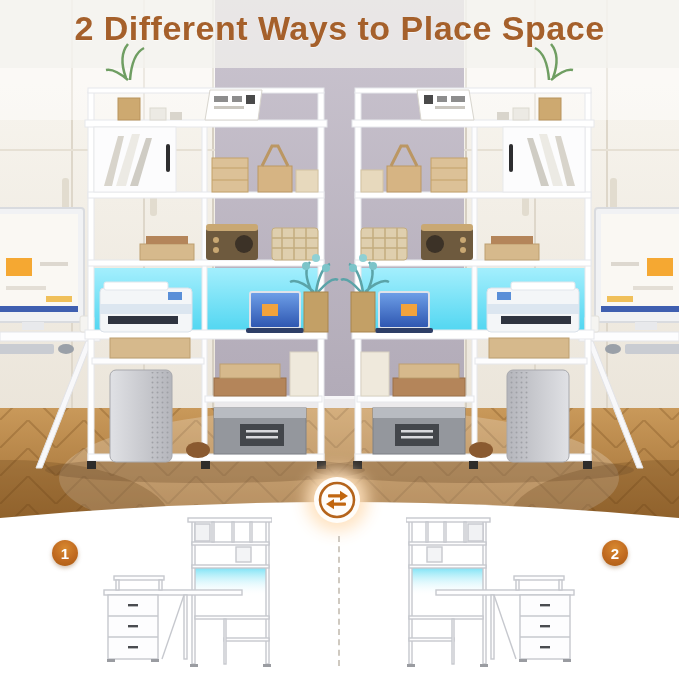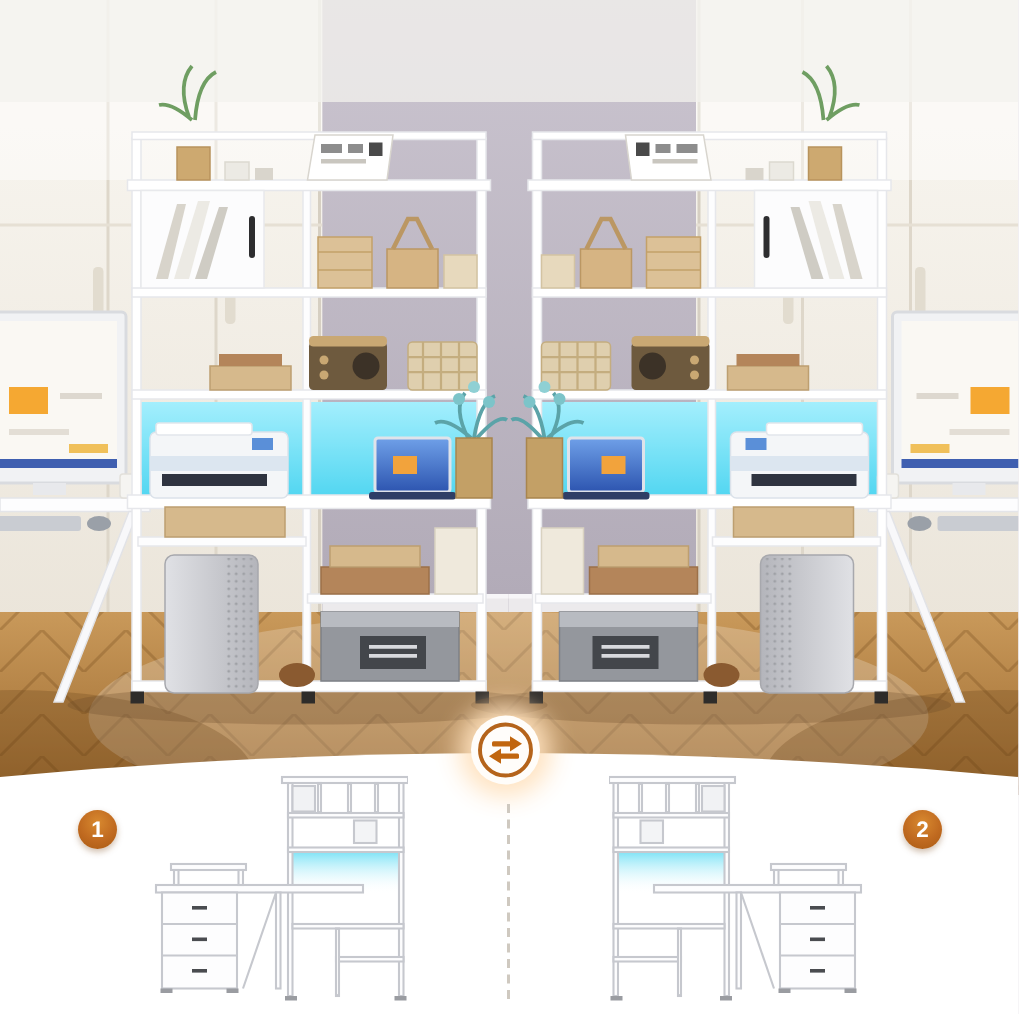--- a/index.html
+++ b/index.html
@@ -236,20 +236,21 @@
 
     <rect x="0" y="0" width="679" height="68" fill="#f3f1ee" opacity="0.75"></rect>
 
     <use href="#half-unit"></use>
     <use href="#half-unit" transform="translate(679,0) scale(-1,1)"></use>
 
     <path d="M0,518 Q339.5,486 679,518 L679,530 L0,530 Z" fill="#ffffff"></path>
   </svg>
   </div>
 
+  <div class="page-title">2 Different Ways to Place Space</div>
 
   <div class="swap-badge">
     <svg width="40" height="40" viewBox="0 0 40 40">
       <circle cx="20" cy="20" r="17" fill="#fffdfa" stroke="#B5641B" stroke-width="2.6"></circle>
       <g fill="#c1660f">
         <rect x="11" y="14.2" width="13" height="3.4" rx="1"></rect>
         <path d="M23,10.8 L31,15.9 L23,21 Z"></path>
         <rect x="16" y="22.4" width="13" height="3.4" rx="1"></rect>
         <path d="M17,19 L9,24.1 L17,29.2 Z"></path>
       </g>

